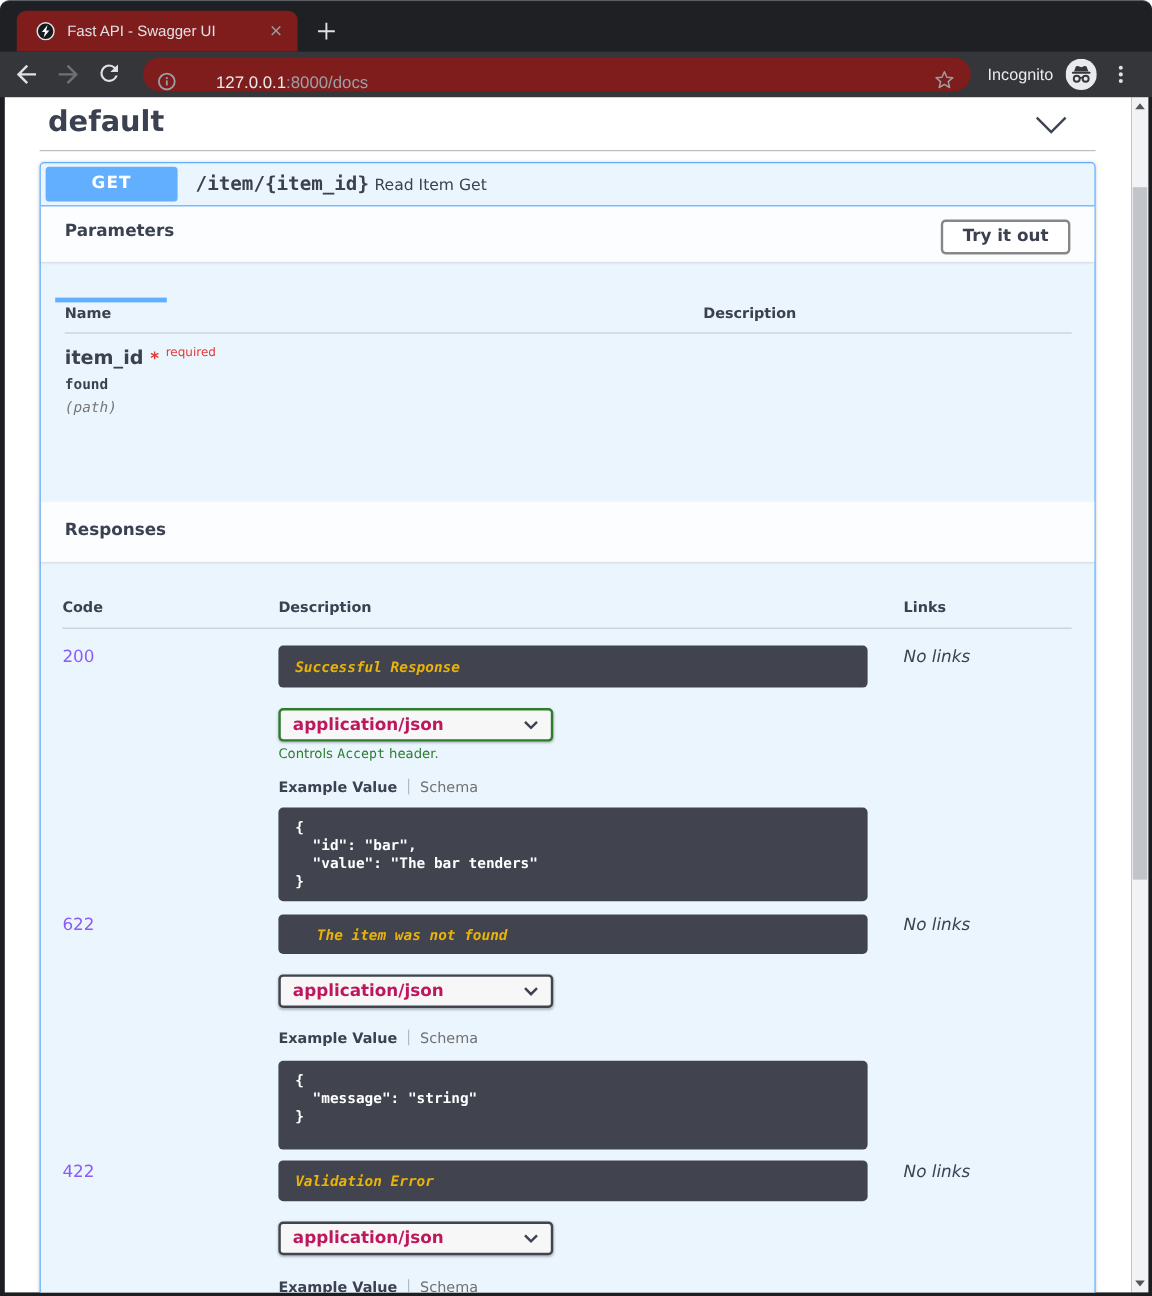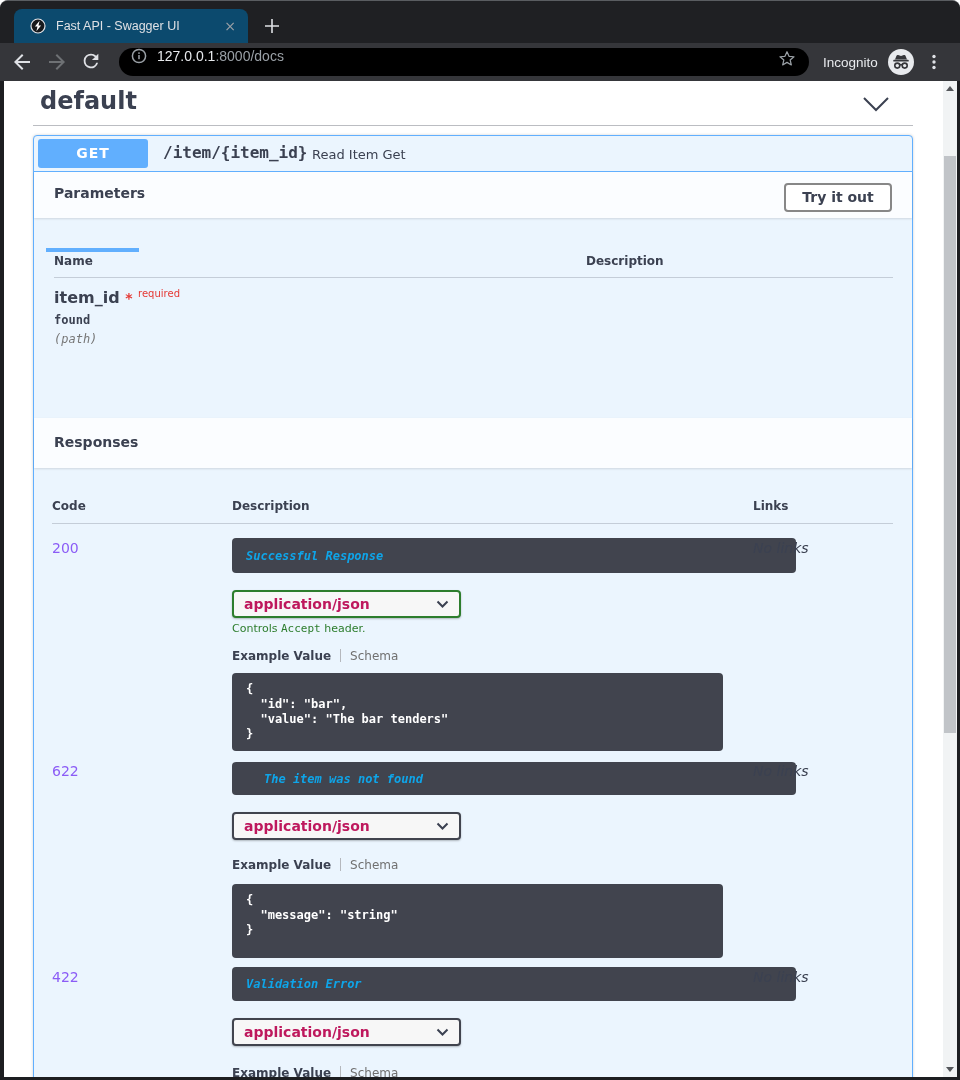--- a/index.html
+++ b/index.html
@@ -5,38 +5,38 @@
   * { box-sizing: border-box; margin: 0; padding: 0; }
   html,body { width: 960px; height: 1080px; }
   body { font-family: "DejaVu Sans", sans-serif; }
 
   #window { position: relative; width: 960px; height: 1080px; background: #1d1e21;
             border-top: 1px solid #5a5d61; overflow: hidden;
             border-radius: 8px 8px 0 0; }
 
   
   #tabbar { position: absolute; left:0; top:0; width:960px; height:42px; background:#1f2023; }
-  #tab { position:absolute; left:14px; top:8px; width:234px; height:34px; background:#0c4a6e;
+  #tab { position:absolute; left:14px; top:8px; width:234px; height:34px; background:#7f1d1d;
          border-radius:8px 8px 0 0; }
   #tab .favicon { position:absolute; left:16px; top:9px; width:16px; height:16px; }
   #tab .tab-title { position:absolute; left:42px; top:0; width:158px; height:34px; line-height:34px;
          font-size:12.5px; color:#dfe1e5; white-space:nowrap; overflow:hidden;
          font-family:"Liberation Sans", sans-serif; }
   #tab .tab-close { position:absolute; right:8px; top:7px; width:20px; height:20px; line-height:20px;
          text-align:center; color:#9aa0a6; font-size:14px; cursor:default; }
   #newtab { position:absolute; left:260px; top:13px; width:24px; height:24px; }
   .winbtns { position:absolute; right:0; top:0; height:42px; }
 
   
   #toolbar { position:absolute; left:0; top:42px; width:960px; height:38px; background:#35363a;
              display:flex; align-items:center; padding:0 10px;
              font-family:"Liberation Sans", sans-serif; }
   .nav-ic { width:24px; height:24px; margin-right:11px; flex:0 0 auto; }
-  #omnibox { width:690px; height:28px; background:#000000; border-radius:14px; display:flex;
-             align-items:flex-start; padding:0 12px; margin-left:4px; flex:0 0 auto; }
+  #omnibox { width:690px; height:28px; background:#7f1d1d; border-radius:14px; display:flex;
+             align-items:flex-end; padding:0 12px; margin-left:4px; flex:0 0 auto;gap:23px; }
   #omnibox .info { width:16px; height:16px; margin-right:10px; flex:0 0 auto; }
   #omnibox .url { font-size:14px; color:#e8eaed; white-space:nowrap; }
   #omnibox .url .dim { color:#9aa0a6; }
   #omnibox .spacer { flex:1; }
   #omnibox .star { width:20px; height:20px; flex:0 0 auto; }
   #incog-label { color:#e8eaed; font-size:13.5px; margin-left:14px; }
   #incog-badge { width:26px; height:26px; margin-left:10px; }
   #menu-dots { width:24px; height:24px; margin-left:8px; }
 
   
@@ -74,21 +74,21 @@
 
   .pname { left:20px; top:152px; font-size:16px; font-weight:bold; }
   .pname .star { color:#e53935; font-size:14px; }
   .preq { color:#e53935; font-size:10px; vertical-align:6px; font-weight:normal; }
   .ptype { left:20px; top:177px; font-family:"DejaVu Sans Mono", monospace; font-weight:bold; font-size:12px; }
   .ploc  { left:20px; top:196px; font-family:"DejaVu Sans Mono", monospace; font-style:italic;
            font-size:12px; color:#777; }
 
   .resp-code { font-size:14px; color:#8b5cf6; }
   .no-links { font-size:14px; font-style:italic; color:#3b4151; }
-  .desc-box { width:564px; background:#41444e; border-radius:4px; color:#0ea5e9;
+  .desc-box { width:491px; background:#41444e; border-radius:4px; color:#eab308;
               font-family:"DejaVu Sans Mono", monospace; font-style:italic; font-weight:bold;
               font-size:12px; display:flex; align-items:center; padding-left:14px; }
   .sel { width:229px; height:28px; background:#f7f7f7; border-radius:4px;
          box-shadow:0 1px 2px rgba(0,0,0,.25); display:flex; align-items:center;
          padding:0 10px; cursor:pointer; }
   .sel .sel-label { font-size:14px; font-weight:bold; color:#be185d; flex:1; }
   .sel.green { border:2px solid #2d7d2d; }
   .sel.dark { border:2px solid #41444e; }
   .accept-note { font-size:11px; color:#2d7d2d; }
   .accept-note .mono { font-family:"DejaVu Sans Mono", monospace; }

